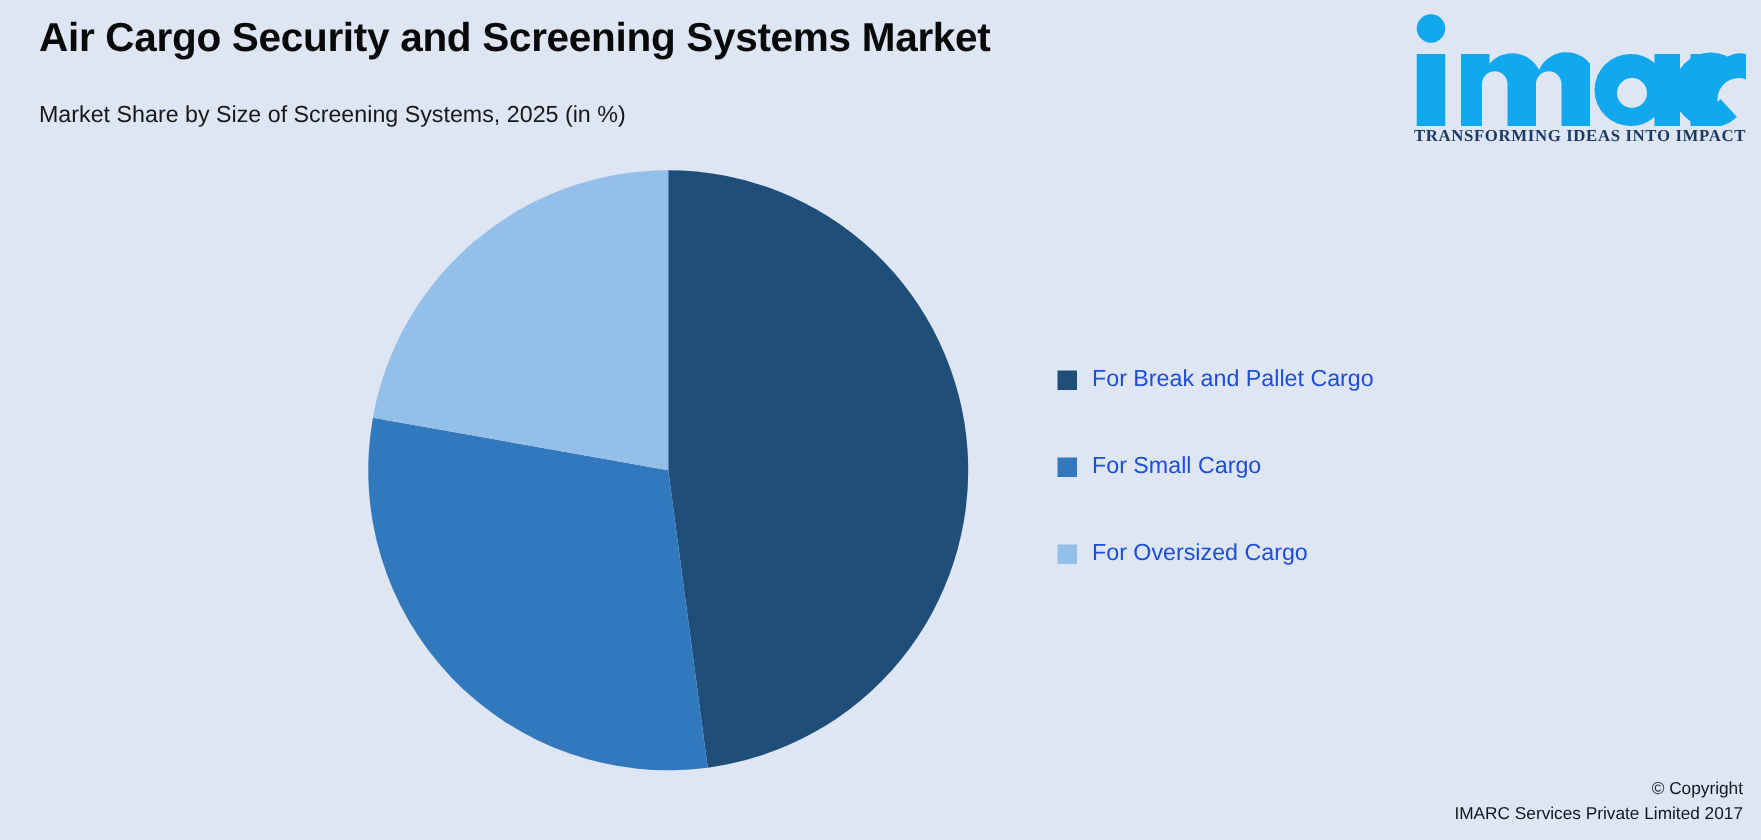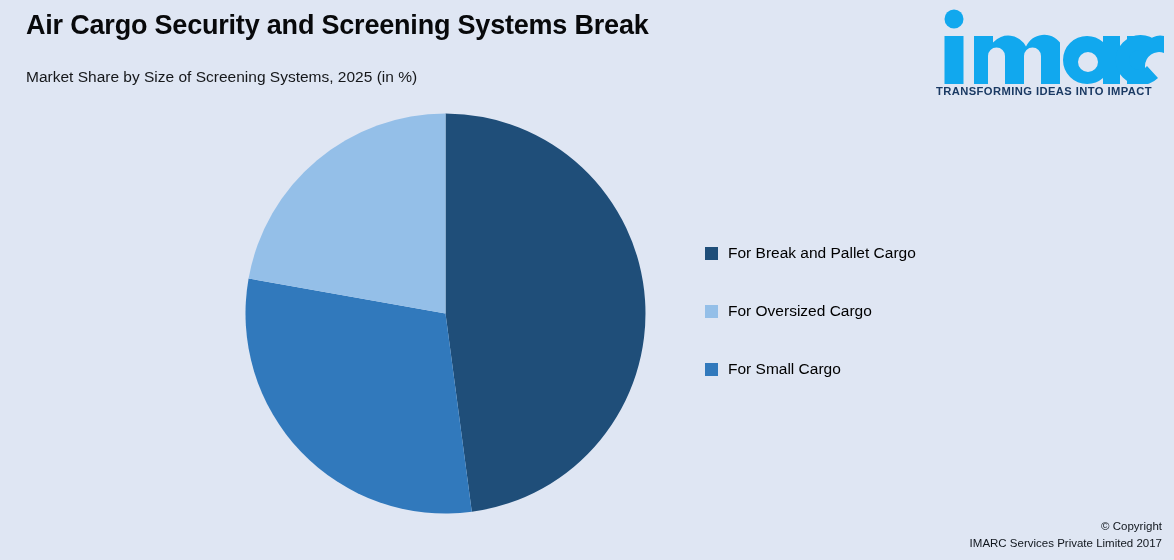--- a/index.html
+++ b/index.html
@@ -59,21 +59,22 @@
     display: block;
     margin-left: auto;
   }
   .logo-tagline {
     font-size: 11.2px;
     font-weight: bold;
     color: #1b3a63;
     letter-spacing: 0.42px;
     margin-top: 1px;
     white-space: nowrap;
-    text-align: center;
+    text-align: right;
+    font-family: Liberation Serif, serif;
   }
 
   
   .pie-wrap {
     position: absolute;
     left: 245px;
     top: 113px;
     width: 401px;
     height: 401px;
   }
@@ -93,21 +94,21 @@
     margin-bottom: 32px;
   }
   .legend-swatch {
     width: 13px;
     height: 13px;
     flex: 0 0 13px;
     margin-right: 10px;
   }
   .legend-label {
     font-size: 15.5px;
-    color: #000000;
+    color: #1d4ed8;
     white-space: nowrap;
     line-height: 20px;
   }
 
   
   .footer {
     position: absolute;
     right: 12px;
     bottom: 8px;
     text-align: right;
@@ -119,21 +120,21 @@
     line-height: 17px;
     white-space: nowrap;
   }
 </style>
 </head>
 <body>
 
 <div id="page">
 
   <div class="header">
-    <div class="chart-title">Air Cargo Security and Screening Systems Break</div>
+    <div class="chart-title">Air Cargo Security and Screening Systems Market</div>
     <div class="chart-subtitle">Market Share by Size of Screening Systems, 2025 (in %)</div>
   </div>
 
   <div class="logo-block">
     <svg class="logo-mark" width="232" height="78" viewBox="0 0 232 78">
       <circle cx="22" cy="13" r="9.5" fill="#11A8EE"></circle>
       <rect x="12.5" y="30" width="19" height="48" fill="#11A8EE"></rect>
       <path d="M42 30 h19 v6.5 a20 20 0 0 1 33 4 a20 20 0 0 1 34 -4 V78 h-19 V50
                a8.5 8.5 0 0 0 -17 0 V78 h-19 V50 a8.5 8.5 0 0 0 -17 0 V78 H42 Z" fill="#11A8EE"></path>
       <path d="M155 30 a24 24 0 1 0 0 48 a24 24 0 0 0 16 -6 V78 h17 V30 h-17 v6 a24 24 0 0 0 -16 -6 Z
@@ -153,26 +154,26 @@
         </g>
     </svg>
   </div>
 
   <div class="legend">
     <div class="legend-item">
       <span class="legend-swatch" style="background: rgb(31, 78, 121);"></span>
       <span class="legend-label">For Break and Pallet Cargo</span>
     </div>
     <div class="legend-item">
+      <span class="legend-swatch" style="background: rgb(49, 121, 188);"></span>
+      <span class="legend-label">For Small Cargo</span>
+    </div>
+    <div class="legend-item">
       <span class="legend-swatch" style="background: rgb(148, 191, 232);"></span>
       <span class="legend-label">For Oversized Cargo</span>
-    </div>
-    <div class="legend-item">
-      <span class="legend-swatch" style="background: rgb(49, 121, 188);"></span>
-      <span class="legend-label">For Small Cargo</span>
     </div>
   </div>
 
   <div class="footer">
     <div class="footer-line">© Copyright</div>
     <div class="footer-line">IMARC Services Private Limited 2017</div>
   </div>
 
 </div>
 

